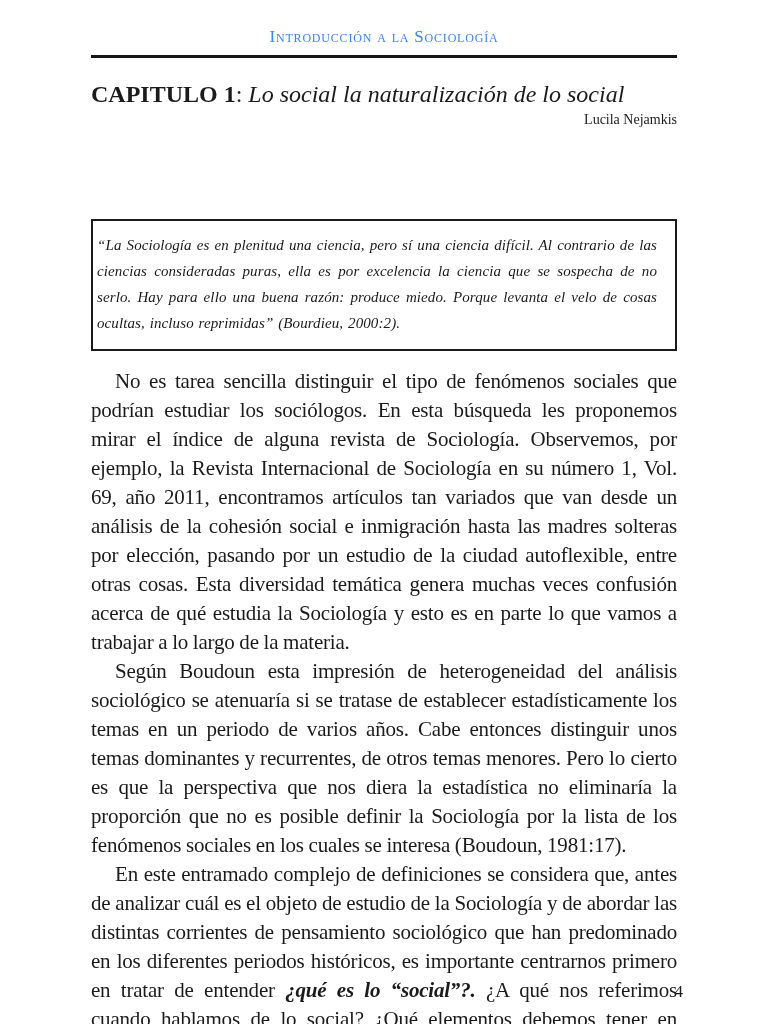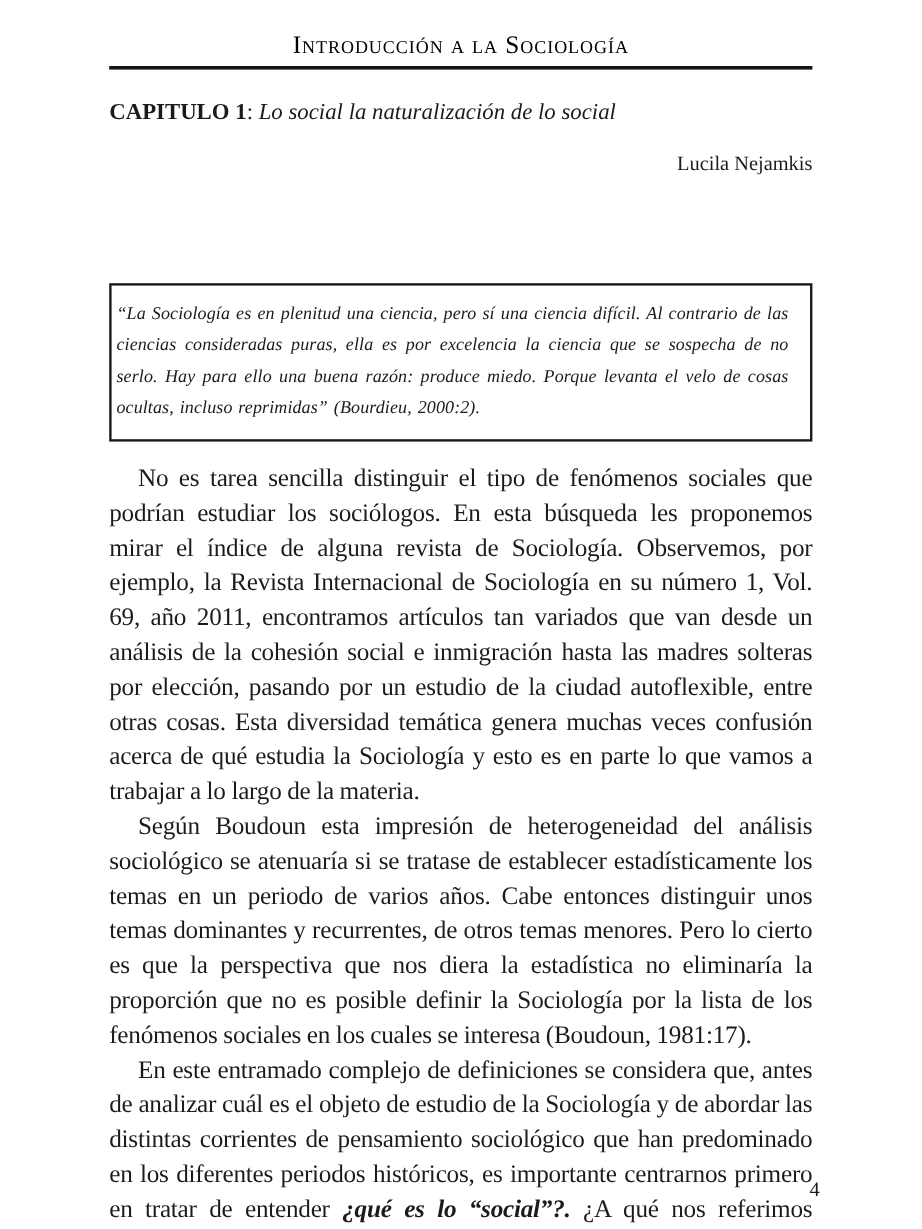--- a/index.html
+++ b/index.html
@@ -13,47 +13,47 @@
     background: #ffffff;
     color: #1b1b1b;
     font-family: "Liberation Serif", "DejaVu Serif", serif;
     padding: 28px 91px 0 91px;
     overflow: hidden;
   }
 
   .running-head {
     text-align: center;
     font-variant: small-caps;
-    font-size: 21px;
+    font-size: 17px;
     letter-spacing: 0.8px;
     line-height: 18px;
-    color: #000000;
+    color: #3b82f6;
   }
 
   .head-rule {
     height: 3px;
     background: #161616;
     margin-top: 9px;
   }
 
   .chapter-title {
     margin: 25px 0 0 0;
-    font-size: 19px;
+    font-size: 24px;
     font-weight: normal;
     line-height: 22px;
     white-space: nowrap;
   }
   .chapter-label { font-weight: bold; }
   .chapter-name  { font-style: italic; }
 
   .author {
     text-align: right;
-    font-size: 17px;
+    font-size: 14px;
     line-height: 22px;
-    margin-top: 21px;
+    margin-top: 4px;
   }
 
   .epigraph {
     margin: 88px 0 0 0;
     border: 2px solid #1b1b1b;
     padding: 11px 18px 13px 4px;
     font-style: italic;
     font-size: 15px;
     line-height: 26px;
     text-align: justify;

